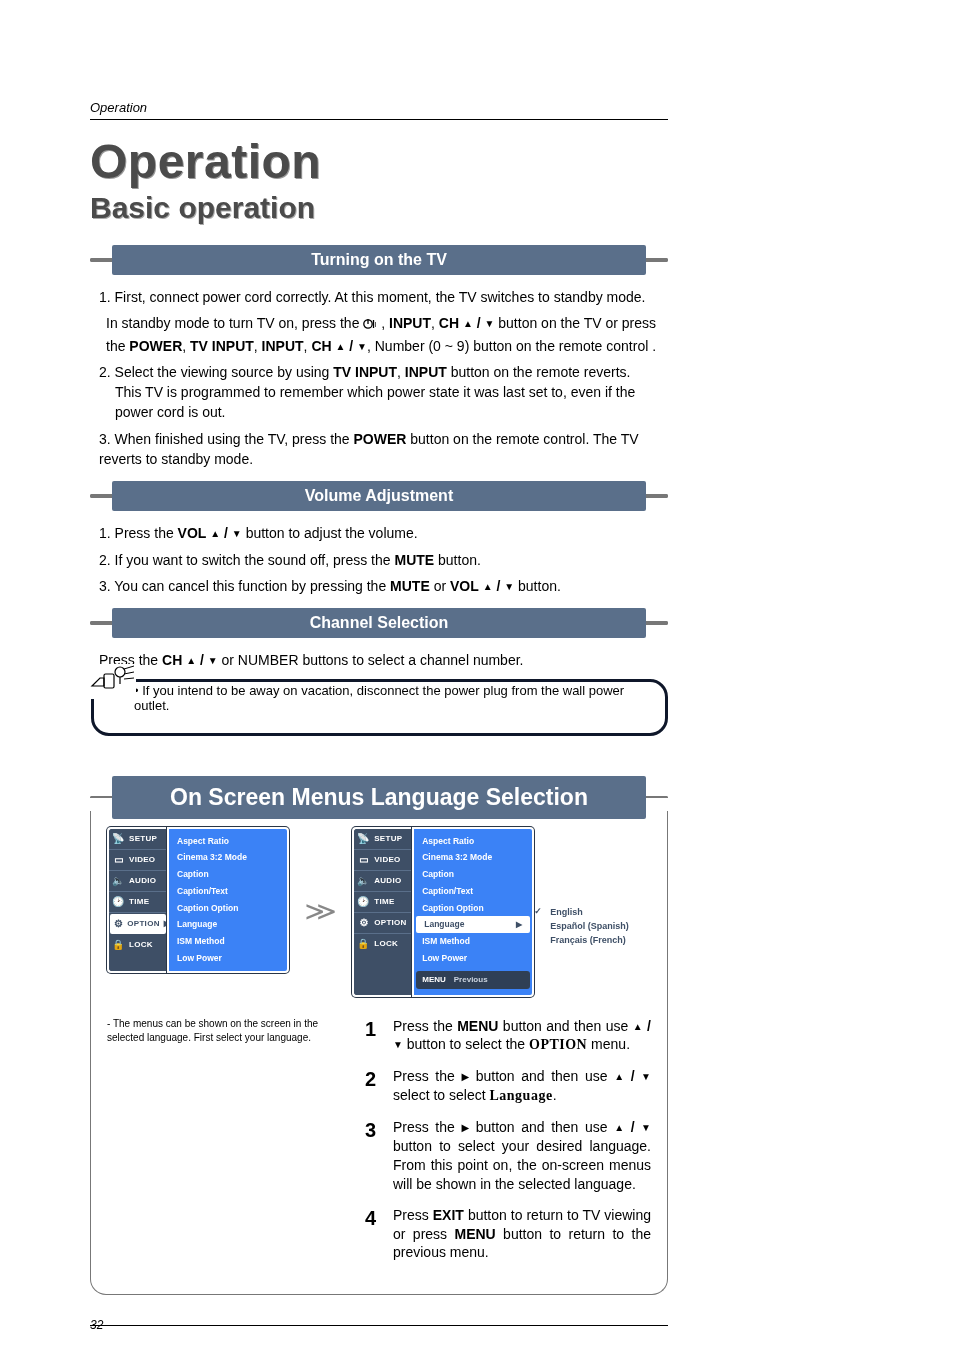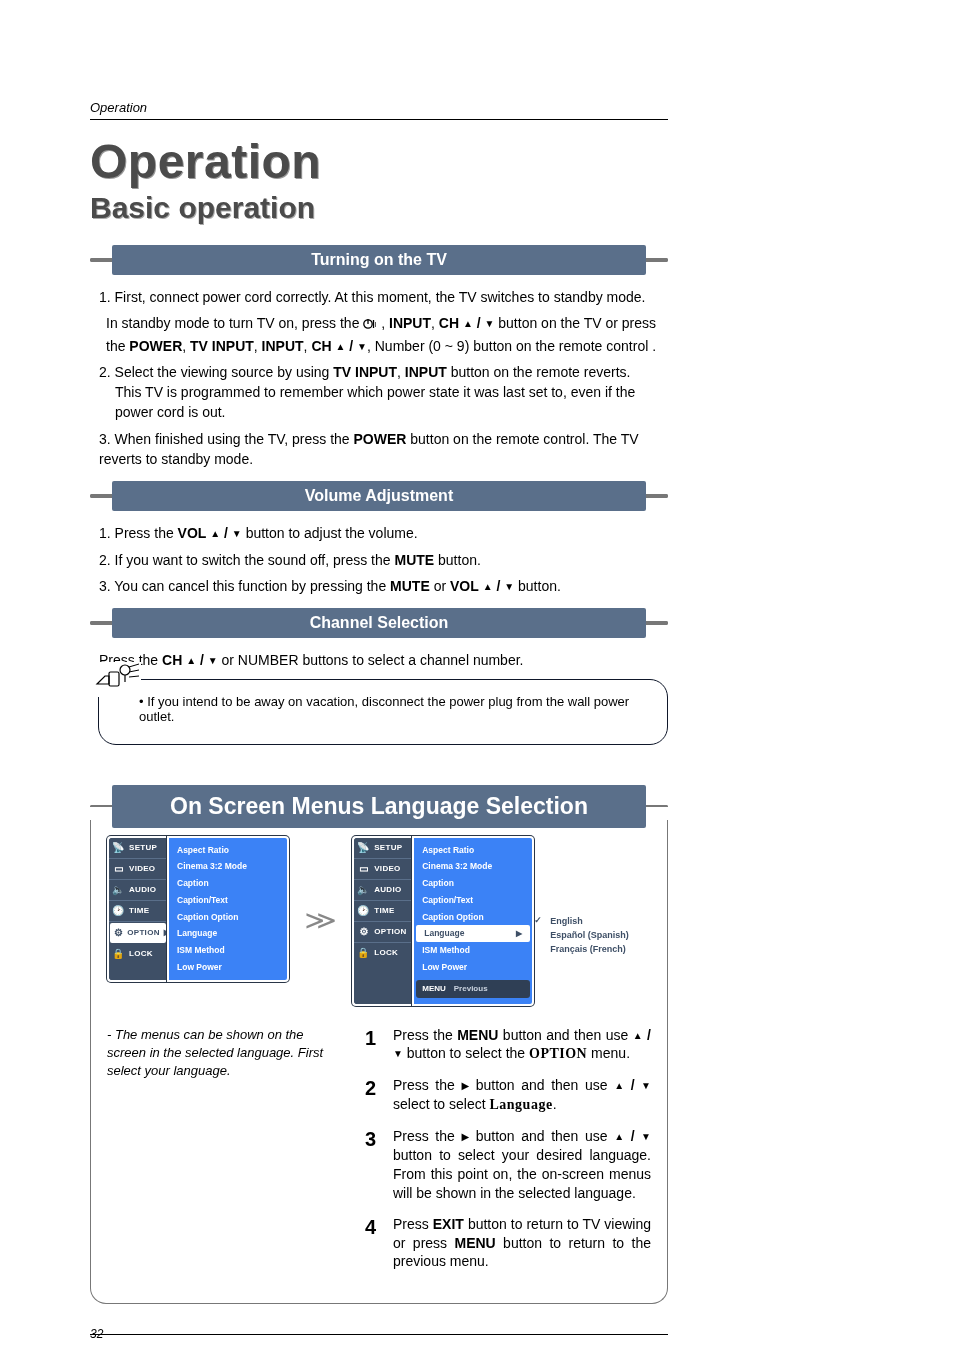--- a/index.html
+++ b/index.html
@@ -73,24 +73,24 @@
   .body-text {
     font-size: 14px;
     line-height: 1.45;
     margin: 6px 9px;
   }
   .body-text .indent {
     display: block;
     margin-left: 16px;
   }
   .note-box {
-    border: 1px solid #0f172a;
+    border: 3px solid #0f172a;
     border-radius: 18px 18px 18px 18px;
-    padding: 14px 18px 20px 18px;
-    margin: 8px 0 40px 8px;
+    padding: 1px 18px 20px 18px;
+    margin: 8px 0 40px 1px;
     position: relative;
     font-size: 13px;
   }
   .note-icon {
     position: absolute;
     top: -18px;
     left: -4px;
     font-size: 30px;
     background: #fff;
     line-height: 1;
@@ -207,22 +207,21 @@
     color: #888;
     transform: scaleX(1.2);
   }
   .lower-cols {
     display: flex;
     gap: 28px;
     margin-top: 20px;
   }
   .lower-left {
     width: 230px;
-    font-style: italic;
-    font-size: 13px;
+    font-size: 10px;
     line-height: 1.4;
   }
   .steps {
     flex: 1;
     font-size: 14px;
     text-align: justify;
   }
   .step {
     display: flex;
     gap: 10px;

